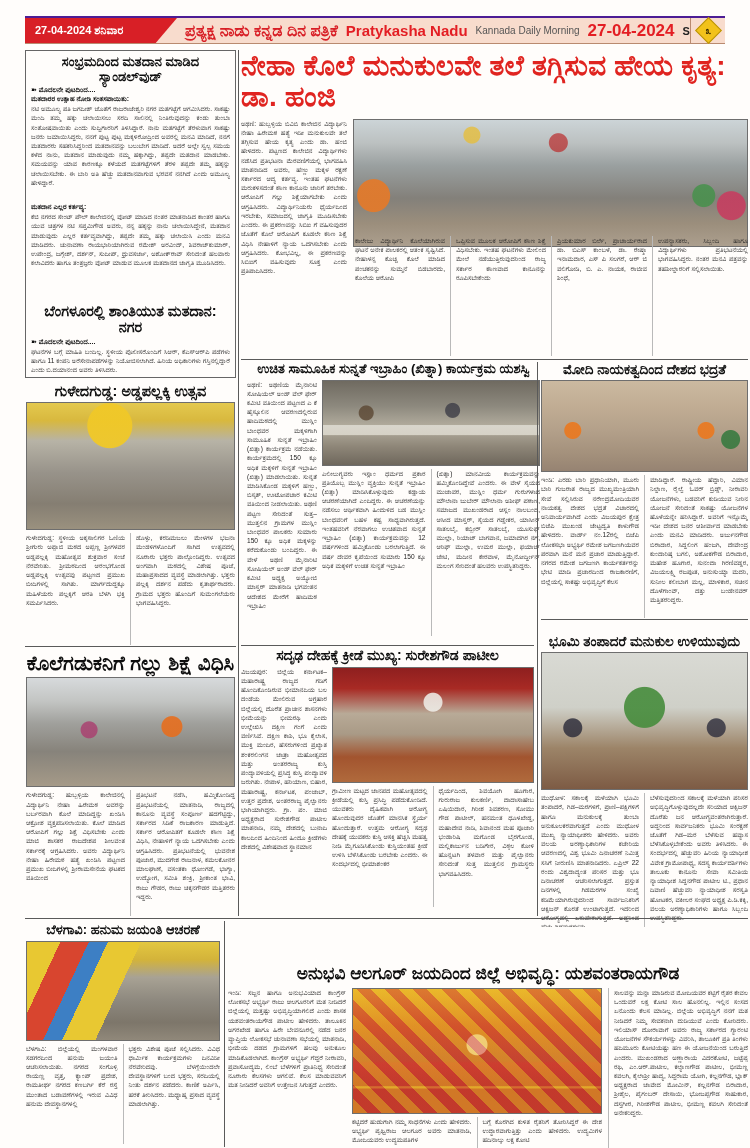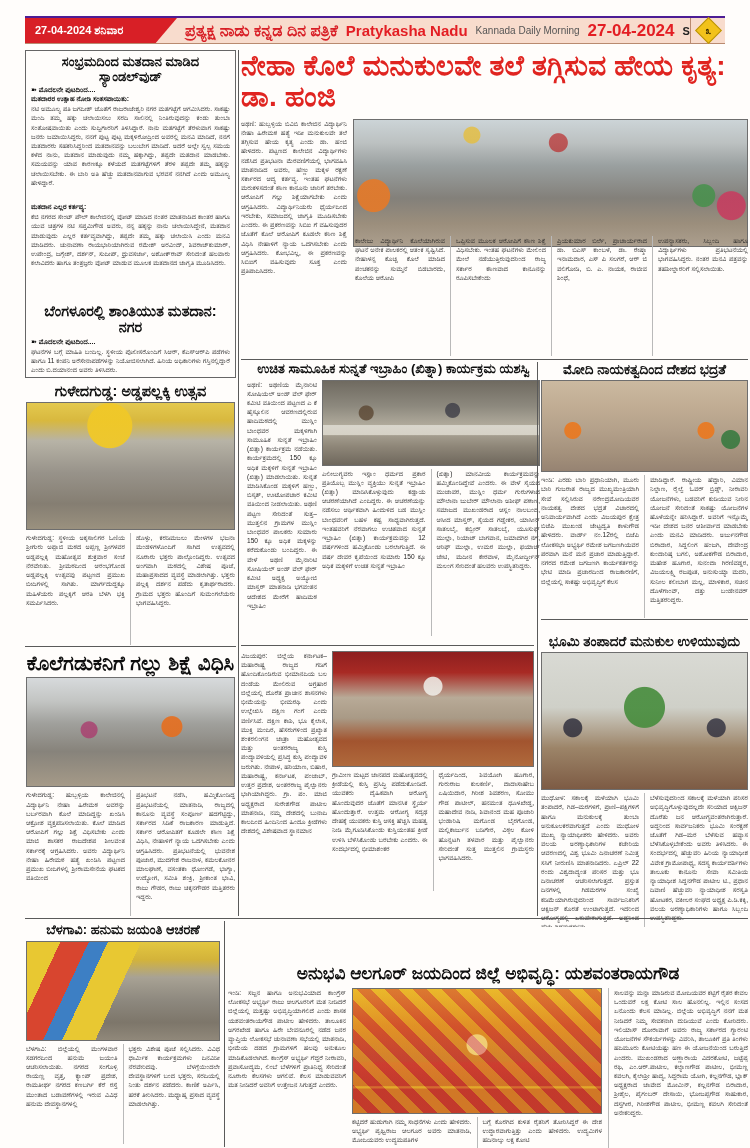--- a/index.html
+++ b/index.html
@@ -167,20 +167,21 @@
   <div class="abs" style="left:541px;top:362px;width:207px;height:256px;overflow:hidden;">
     <div class="hl" style="font-size:13.5px;">ಮೋದಿ ನಾಯಕತ್ವದಿಂದ ದೇಶದ ಭದ್ರತೆ</div>
     <div class="photo ph-modi" style="height:92px;margin:3px 0;"></div>
     <div class="cols" style="height:150px;">
       <div class="col body">ಇಂಡಿ: ಎರಡು ಬಾರಿ ಪ್ರಧಾನಿಯಾಗಿ, ಮೂರು ಬಾರಿ ಗುಜರಾತ ರಾಜ್ಯದ ಮುಖ್ಯಮಂತ್ರಿಯಾಗಿ ಸೇವೆ ಸಲ್ಲಿಸಿರುವ ನರೇಂದ್ರಮೋದಿಯವರ ನಾಯಕತ್ವ ದೇಶದ ಭದ್ರತೆ ವಿಚಾರದಲ್ಲಿ ಅನಿವಾರ್ಯವಾಗಿದೆ ಎಂದು ವಿಜಯಪುರ ಕ್ಷೇತ್ರ ಬಿಜೆಪಿ ಮುಖಂಡ ಜೇಟ್ಟದ್ವತಿ ಕಾಳುಗೌಡ ಹೇಳಿದರು. ವಾರ್ಡ್ ನಂ.12ರಲ್ಲಿ ಬಿಜೆಪಿ ಲೋಕಸಭಾ ಅಭ್ಯರ್ಥಿ ರಮೇಶ ಜಗಜಣಗಿಯವರ ಪರವಾಗಿ ಮನೆ ಮನೆ ಪ್ರಚಾರ ಮಾಡುತ್ತಿದ್ದಾರೆ. ನಗರದ ರಮೇಶ ಜಗಜಣಗಿ ಕಾರ್ಯಕರ್ತರನ್ನು ಭೇಟಿ ಮಾಡಿ ಪ್ರಚಾರದಿಂದ ರಾಜಕಾರಣಿಗೆ, ಜಿಲ್ಲೆಯಲ್ಲಿ ಸಾಕಷ್ಟು ಅಭಿವೃದ್ಧಿಗೆ ಕೆಲಸ</div>
       <div class="col body">ಮಾಡಿದ್ದಾರೆ. ರಾಷ್ಟ್ರೀಯ ಹೆದ್ದಾರಿ, ವಿಮಾನ ನಿಲ್ದಾಣ, ರೈಲ್ವೆ ಓವರ್ ಬ್ರಿಡ್ಜ್, ನೀರಾವರಿ ಯೋಜನೆಗಳು, ಬಡವರಿಗೆ ಕುಡಿಯುವ ನೀರಿನ ಯೋಜನೆ ಸೇರಿದಂತೆ ಸಾಕಷ್ಟು ಯೋಜನೆಗಳ ಹೊಳೆಯನ್ನೇ ಹರಿಸಿದ್ದಾರೆ. ಅವರಿಗೆ ಇನ್ನೊಮ್ಮೆ ಇಡೀ ದೇಶದ ಜನರ ಆಶೀರ್ವಾದ ಮಾಡಬೇಕು ಎಂದು ಮನವಿ ಮಾಡಿದರು. ಅರ್ಜುನಗೌಡ ಬಿರಾದಾರ, ಸಿದ್ದಲಿಂಗ ಹಂಜಗಿ, ದೇವೇಂದ್ರ ಕುಂದಾರಿಷ್ಠ ಬಗಲಿ, ಅಶೋಕಗೌಡ ಬಿರಾದಾರ, ಮಹೇಶ ಹೂಗಾರ, ಸುನಂದಾ ಗಿರಣಿವಡ್ಡರ, ವಿಜಯಲಕ್ಷ್ಮಿ ರಜಪೂತ, ಅನುಸುಯ್ಯಾ ಮದರಿ, ಸುನೀಲ ಕಲೀಬಾಗ ಮಲ್ಲ, ಮಾಳಿಕಾರ, ಸಚೀನ ದೊಳೆಗಾಂವ್, ದತ್ತು ಬಂಡೇನವರ್ ಮತ್ತಿತರರಿದ್ದರು.</div>
     </div>
   </div>
 
   <div class="abs" style="left:241px;top:648px;width:293px;height:268px;overflow:hidden;">
+    <div class="hl" style="font-size:14px;">ಸದೃಢ ದೇಹಕ್ಕೆ ಕ್ರೀಡೆ ಮುಖ್ಯ: ಸುರೇಶಗೌಡ ಪಾಟೀಲ</div>
     <div style="display:flex;gap:5px;margin-top:3px;height:240px;">
       <div class="body" style="width:86px;flex:none;height:100%;">ವಿಜಯಪುರ: ಜಿಲ್ಲೆಯ ಕರ್ನಾಟಕ–ಮಹಾರಾಷ್ಟ್ರ ರಾಜ್ಯದ ಗಡಿಗೆ ಹೊಂದಿಕೊಂಡಿರುವ ಭೀಮಾನದಿಯ ಬಲ ದಂಡೆಯ ಮೇಲಿರುವ ಅಗ್ರಹಾರ ಜಿಲ್ಲೆಯಲ್ಲಿ ದೊರೆತ ಪ್ರಾಚೀನ ಶಾಸನಗಳು ಭೀಮೆಯನ್ನು ಭೀಮರಥಿ ಎಂದು ಉಲ್ಲೇಖಿಸಿ ದಕ್ಷಿಣ ಗಂಗೆ ಎಂದು ವರ್ಣಿಸಿವೆ. ದಕ್ಷಿಣ ಕಾಶಿ, ಭೂ ಕೈಲಾಸ, ಮುಕ್ತಿ ಮಂದಿರ, ಹೆಸರುಗಳಿಂದ ಪ್ರಖ್ಯಾತ ಶಂಕರಲಿಂಗನ ಜಾತ್ರಾ ಮಹೋತ್ಸವದ ಮತ್ತು ಅಂತರರಾಜ್ಯ ಕುಸ್ತಿ ಪಂದ್ಯಾವಳಿಯಲ್ಲಿ ಪ್ರಸಿದ್ಧ ಕುಸ್ತಿ ಪಂದ್ಯಾವಳಿ ಜರುಗಿತು. ನೇಪಾಳ, ಹರಿಯಾಣ, ಬಿಹಾರ, ಮಹಾರಾಷ್ಟ್ರ, ಕರ್ನಾಟಕ, ಪಂಜಾಬ್, ಉತ್ತರ ಪ್ರದೇಶ, ಅಂತರರಾಜ್ಯ ಪೈಲ್ವಾನರು ಭಾಗಿಯಾಗಿದ್ದರು. ಗ್ರಾ. ಪಂ. ಮಾಜಿ ಅಧ್ಯಕ್ಷರಾದ ಸುರೇಶಗೌಡ ಪಾಟೀಲ ಮಾತನಾಡಿ, ನಮ್ಮ ದೇಶದಲ್ಲಿ ಬುನಾದಿ ಕಾಲದಿಂದ ಹಿಂದಿನಿಂದ ಹಿಂದೂ ಕ್ರೀಡೆಗಳು ದೇಶದಲ್ಲಿ ವಿಶೇಷವಾದ ಸ್ಥಾನಮಾನ</div>
       <div style="flex:1;display:flex;flex-direction:column;min-width:0;">
         <div class="photo ph-kreede" style="height:116px;flex:none;"></div>
         <div class="cols" style="flex:1;margin-top:3px;">
           <div class="col body">ಗ್ರಾಮೀಣ ಮಟ್ಟದ ಜಾನಪದ ಮಹೋತ್ಸವದಲ್ಲಿ ಕ್ರೀಡೆಯಲ್ಲಿ ಕುಸ್ತಿ ಪ್ರಸಿದ್ಧಿ ಪಡೆದುಕೊಂಡಿದೆ. ಯುವಕರು ದೈಹಿಕವಾಗಿ ಆರೋಗ್ಯ ಹೊಂದುವುದರ ಜೊತೆಗೆ ಮಾನಸಿಕ ಸ್ಥೈರ್ಯ ಹೊಂದುತ್ತಾರೆ. ಉತ್ತಮ ಆರೋಗ್ಯ ಸದೃಢ ದೇಹಕ್ಕೆ ಯುವಕರು ಕುಸ್ತಿ ಆಸಕ್ತಿ ಹೆಚ್ಚಿಸಿ ಮಹತ್ವ ನೀಡಿ ಮೈಗೂಡಿಸಿಕೊಂಡು ಕುಸ್ತಿಯಂತಹ ಕ್ರೀಡೆ ಉಳಿಸಿ ಬೆಳೆಸಿಕೊಂಡು ಬರಬೇಕು ಎಂದರು. ಈ ಸಂದರ್ಭದಲ್ಲಿ ಭೀಮಾಶಂಕರ</div>
           <div class="col body">ಧೈರ್ಯದಿಂದ, ಶಿವಯೋಗಿ ಹೂಗಾರ, ಗುರುರಾಜ ಕುಲಕರ್ಣಿ, ದಾದಾಸಾಹೇಬ ಏಷಿಯಿದಾರ, ಗಿರೀಶ ಶಿವಶರಣ, ಸೋಮು ಗೌಡ ಪಾಟೀಲ್, ಹನಮಂತ ಧೂಳಖೇಡ್ದ, ಮಹಾದೇವ ನಾಡಿ, ಶಿವಾನಂದ ಮಹ ಪೂಜಾರಿ ಭಂಡಾರಿಷಿ ಮಗೊಂಡ ಬೈರಗೊಂಡ, ಮಲ್ಲಿಕಾರ್ಜುನ ಬಡಿಗೇರ, ವಿಠ್ಠಲ ಕೋಳಿ ಹೊನ್ನಟಗಿ ತಳವಾರ ಮತ್ತು ಪೈಲ್ವಾನರು ಸೇರಿದಂತೆ ಸುತ್ತ ಮುತ್ತಲಿನ ಗ್ರಾಮಸ್ಥರು ಭಾಗವಹಿಸಿದರು.</div>
         </div>
       </div>
     </div>

